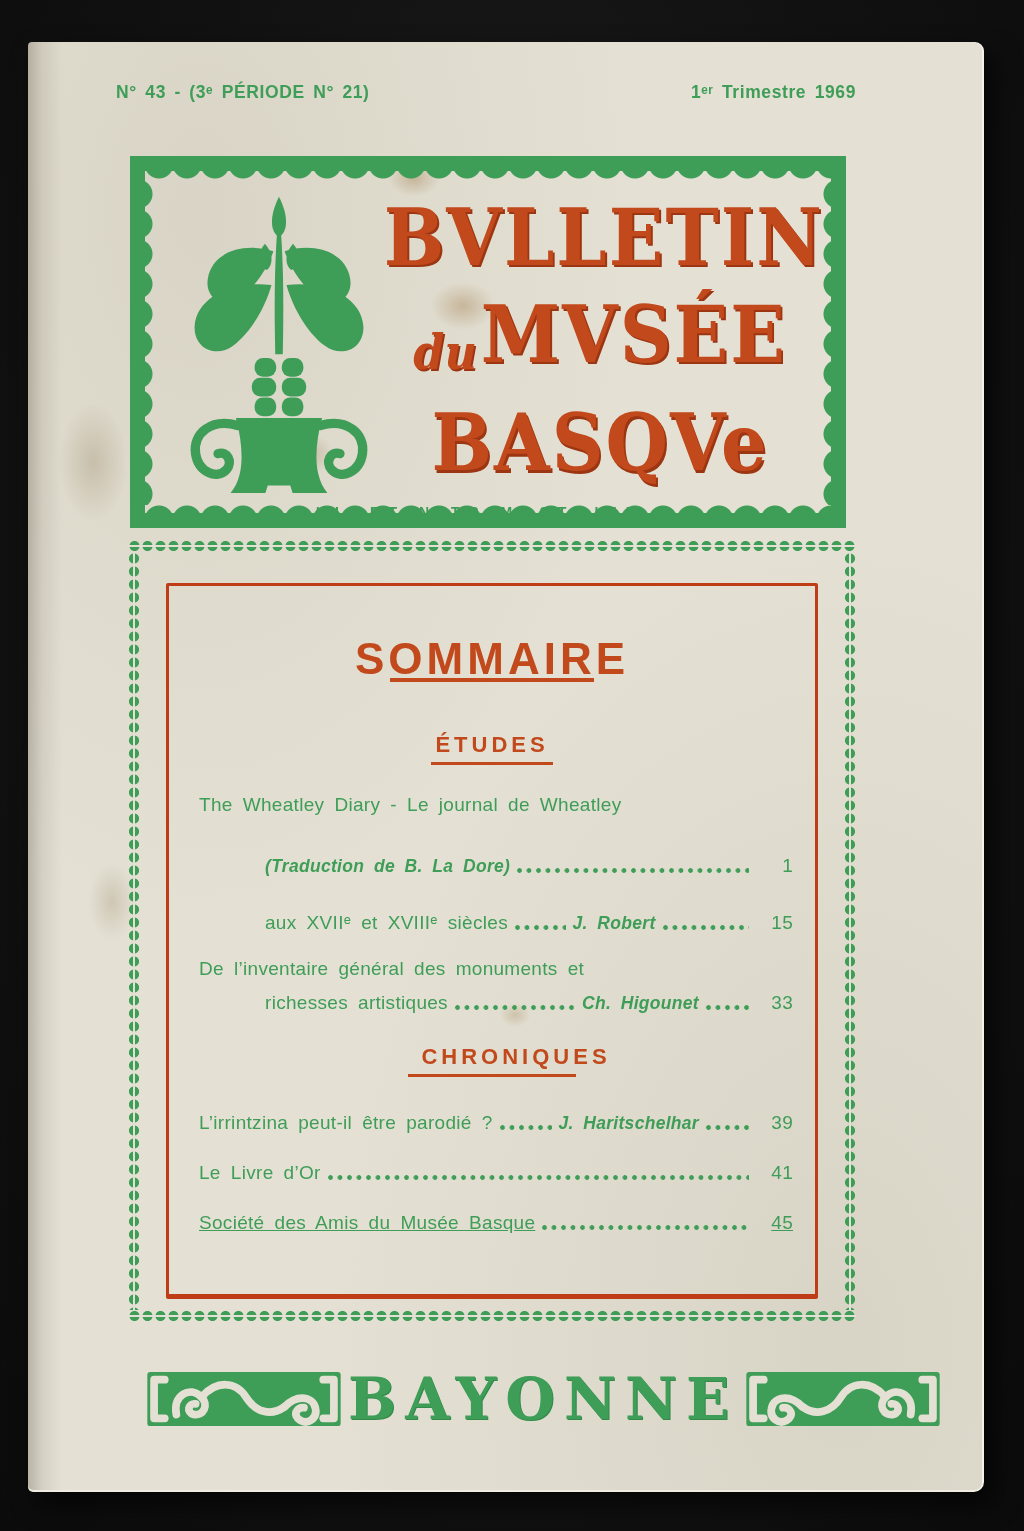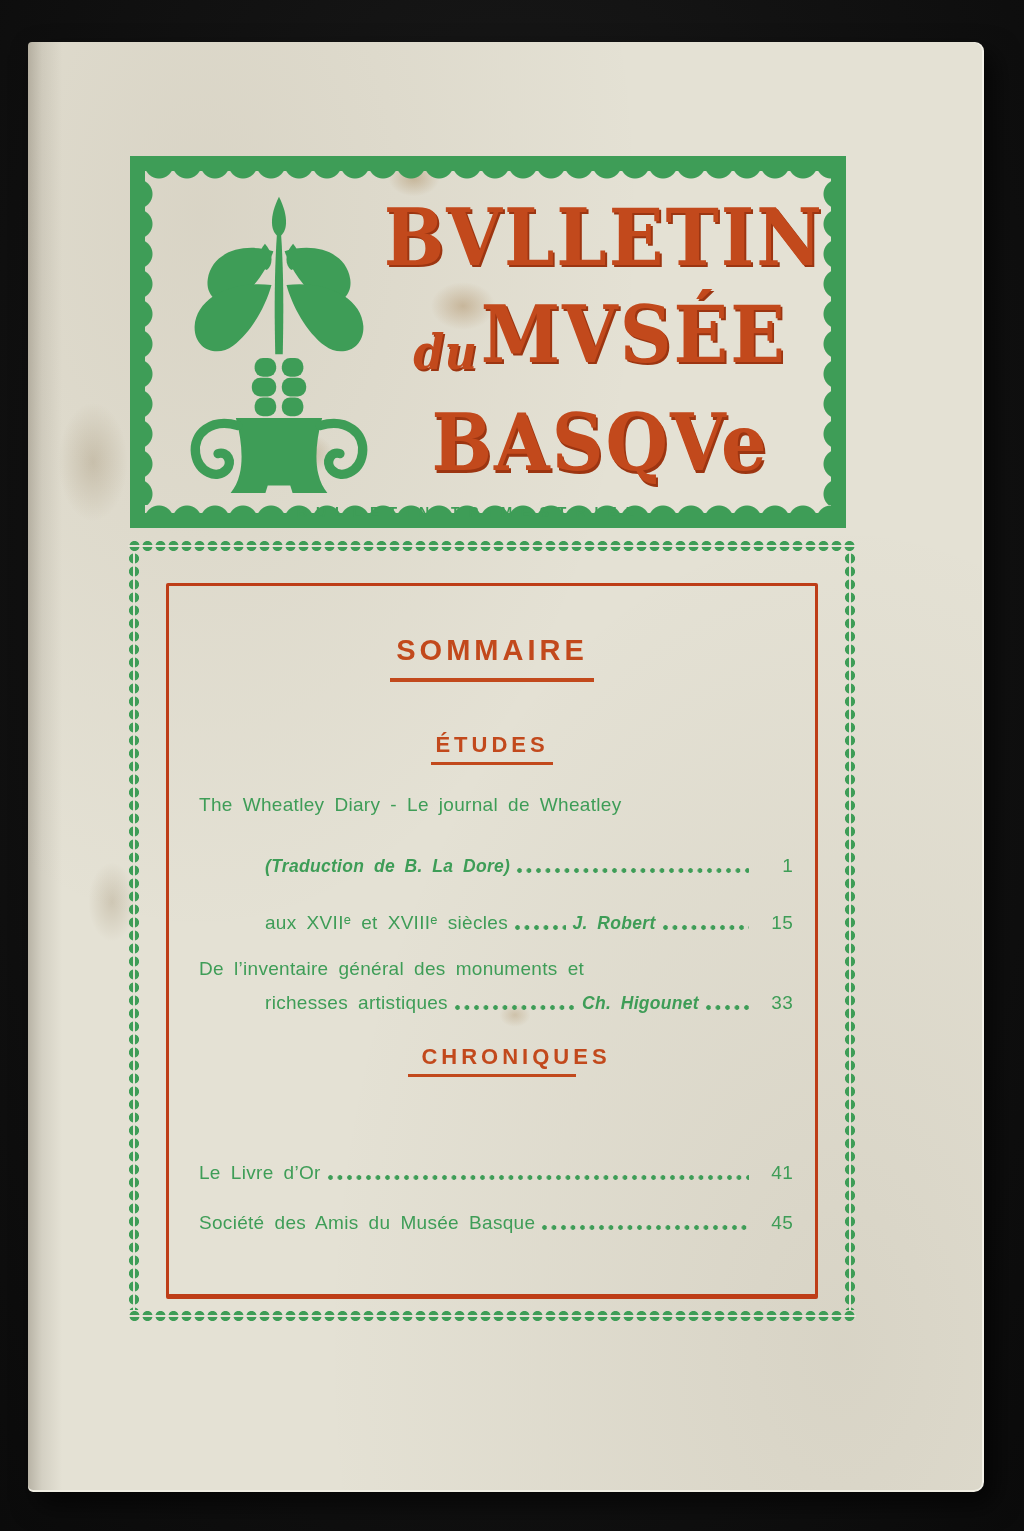--- a/index.html
+++ b/index.html
@@ -100,21 +100,21 @@
   .bd-left{left:0;} .bd-right{right:0;}
 
   
   .redbox{
     position:absolute; left:38px; top:43px; width:652px; height:716px;
     border:3px solid #BE3D17; border-bottom-width:5px; border-radius:2px;
   }
   .row{position:absolute; left:30px; right:22px; display:flex; align-items:baseline;
        color:var(--green); font-size:19px; letter-spacing:.3px; word-spacing:4.5px; line-height:26px;}
   .som-title{position:absolute; left:0; right:0; top:48px; text-align:center;
-    color:var(--red); font-size:29px; font-weight:bold; letter-spacing:4px;}
+    color:var(--red); font-size:44px; font-weight:bold; letter-spacing:4px;}
   .som-rule{position:absolute; left:50%; top:92px; width:204px; height:4px;
     margin-left:-102px; background:var(--red);}
   .sec-head{position:absolute; left:0; right:0; text-align:center;
     color:var(--red); font-size:22px; font-weight:bold; letter-spacing:4px;}
   .sec-rule{position:absolute; left:50%; height:3px; background:var(--red);}
   .indent{padding-left:66px;}
   .it{font-style:italic; font-weight:bold; font-size:17.5px; white-space:nowrap;}
   .pg{flex:0 0 38px; text-align:right; font-size:19px;}
   .lead{align-self:flex-end; height:7px; margin:0 6px 5px 6px; min-width:12px;
     background:radial-gradient(circle at 3.5px 3.5px, var(--green) 2px, rgba(0,0,0,0) 2.7px) repeat-x;
@@ -142,20 +142,24 @@
 
 <div class="cover">
 
   <div class="stain s1"></div>
   <div class="stain s2"></div>
   <div class="stain s3"></div>
   <div class="stain s4"></div>
   <div class="stain s5"></div>
   <div class="stain s6"></div>
 
+  <div class="hdr">
+    <span>N° 43 - (3ᵉ PÉRIODE  N° 21)</span>
+    <span>1ᵉʳ Trimestre 1969</span>
+  </div>
 
   <div class="frame">
     <div class="sc sc-top"></div>
     <div class="sc sc-bot"></div>
     <div class="sc sc-left"></div>
     <div class="sc sc-right"></div>
 
     <svg class="vase" viewBox="0 0 220 320">
       <g fill="#3E9D57">
         <path d="M110 4 C99 26 101 42 110 47 C119 42 121 26 110 4 Z"></path>
@@ -230,30 +234,60 @@
         <span class="nw">richesses artistiques</span>
         <span class="lead f16"></span>
         <span class="it">Ch. Higounet</span>
         <span class="lead fxs"></span>
         <span class="pg">33</span>
       </div>
 
       <div class="sec-head" style="top:458px;padding-left:48px;">CHRONIQUES</div>
       <div class="sec-rule" style="top:488px;width:168px;margin-left:-84px;"></div>
 
+      <div class="row" style="top:524px;">
+        <span class="nw">L’irrintzina peut-il être parodié ?</span>
+        <span class="lead f1"></span>
+        <span class="it">J. Haritschelhar</span>
+        <span class="lead fxs"></span>
+        <span class="pg">39</span>
+      </div>
 
       <div class="row" style="top:574px;align-items:center;">
         <span class="nw">Le Livre d’Or</span>
         <span class="lead f1"></span>
         <span class="pg">41</span>
       </div>
 
-      <div class="row" style="top:624px;">
+      <div class="row" style="top:624px;text-decoration:underline;">
         <span class="nw">Société des Amis du Musée Basque</span>
         <span class="lead f1"></span>
         <span class="pg">45</span>
       </div>
 
     </div>
   </div>
 
+  <div class="banner">
+    <svg class="orn" viewBox="0 0 200 60">
+      <rect x="0" y="2" width="200" height="56" rx="3" fill="#3E9D57"></rect>
+      <g fill="none" stroke="#E4E1D4" stroke-width="8" stroke-linecap="round">
+        <path d="M7 10 H18 M7 10 V50 M7 50 H18"></path>
+        <path d="M193 10 H182 M193 10 V50 M193 50 H182"></path>
+        <path d="M30 46 C26 26 44 16 56 28 C64 36 58 48 48 46 C40 44 42 34 50 35"></path>
+        <path d="M56 28 C72 10 92 12 102 28 C112 44 128 48 142 38"></path>
+        <path d="M142 38 C156 24 172 28 174 40 C176 50 166 57 158 52 C150 47 154 38 162 39"></path>
+      </g>
+    </svg>
+    <div class="city">BAYONNE</div>
+    <svg class="orn" viewBox="0 0 200 60" style="transform:scaleX(-1);">
+      <rect x="0" y="2" width="200" height="56" rx="3" fill="#3E9D57"></rect>
+      <g fill="none" stroke="#E4E1D4" stroke-width="8" stroke-linecap="round">
+        <path d="M7 10 H18 M7 10 V50 M7 50 H18"></path>
+        <path d="M193 10 H182 M193 10 V50 M193 50 H182"></path>
+        <path d="M30 46 C26 26 44 16 56 28 C64 36 58 48 48 46 C40 44 42 34 50 35"></path>
+        <path d="M56 28 C72 10 92 12 102 28 C112 44 128 48 142 38"></path>
+        <path d="M142 38 C156 24 172 28 174 40 C176 50 166 57 158 52 C150 47 154 38 162 39"></path>
+      </g>
+    </svg>
+  </div>
 
 </div>
 
 </body></html>

